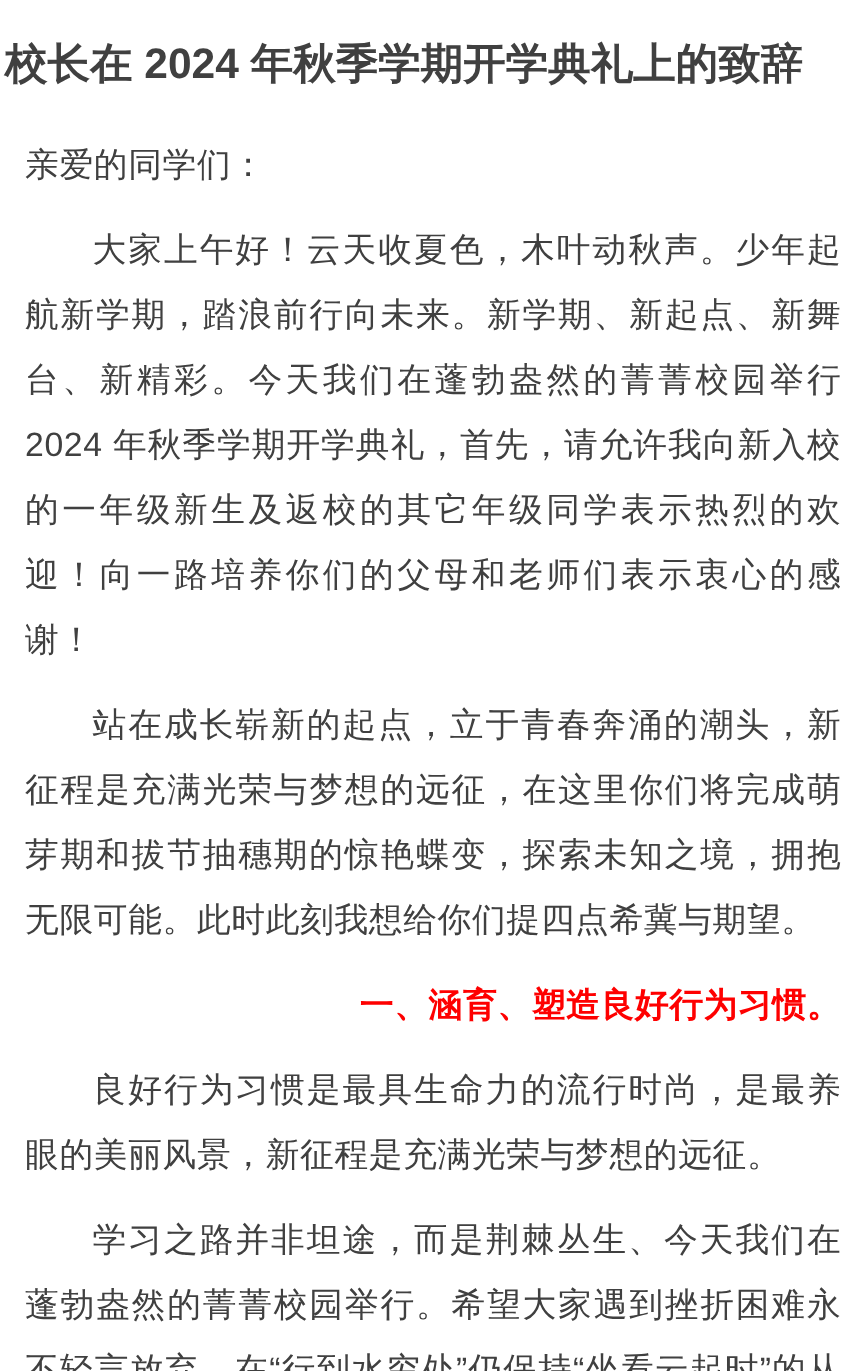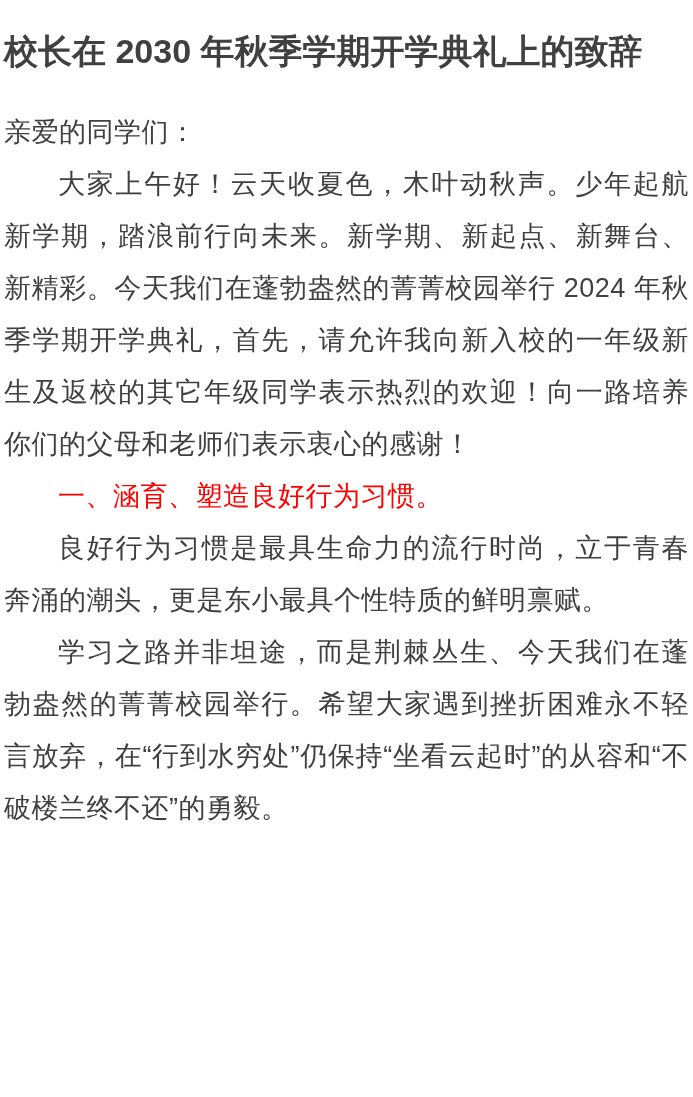--- a/index.html
+++ b/index.html
@@ -20,48 +20,49 @@
   .doc-title {
     margin: 26px 0 30px 0;
     font-size: 34px;
     line-height: 50px;
     font-weight: 700;
     color: var(--body-color, #404040);
     text-align: left;
     letter-spacing: 0;
   }
   .para {
-    margin: 0;
+    margin: 16px;
     font-size: 27px;
     line-height: 52px;
     color: var(--body-color, #404040);
     text-align: justify;
     text-justify: inter-ideograph;
     letter-spacing: 0.5px;
   }
   .para.indent {
     text-indent: 2em;
   }
   .para.section-heading {
     color: var(--accent-color, #fe0000);
-    font-weight: 400;
+    font-weight: 700;
     text-indent: 2em;
-    text-align: left;
+    text-align: right;
   }
 </style>
 </head>
 <body>
 
 <div class="page">
-  <h1 class="doc-title">校长在 2030 年秋季学期开学典礼上的致辞</h1>
+  <h1 class="doc-title">校长在 2024 年秋季学期开学典礼上的致辞</h1>
 
   <p class="para">亲爱的同学们：</p>
 
   <p class="para indent">大家上午好！云天收夏色，木叶动秋声。少年起航新学期，踏浪前行向未来。新学期、新起点、新舞台、新精彩。今天我们在蓬勃盎然的菁菁校园举行 2024 年秋季学期开学典礼，首先，请允许我向新入校的一年级新生及返校的其它年级同学表示热烈的欢迎！向一路培养你们的父母和老师们表示衷心的感谢！</p>
 
+  <p class="para indent">站在成长崭新的起点，立于青春奔涌的潮头，新征程是充满光荣与梦想的远征，在这里你们将完成萌芽期和拔节抽穗期的惊艳蝶变，探索未知之境，拥抱无限可能。此时此刻我想给你们提四点希冀与期望。</p>
 
   <p class="para section-heading">一、涵育、塑造良好行为习惯。</p>
 
-  <p class="para indent">良好行为习惯是最具生命力的流行时尚，立于青春奔涌的潮头，更是东小最具个性特质的鲜明禀赋。</p>
+  <p class="para indent">良好行为习惯是最具生命力的流行时尚，是最养眼的美丽风景，新征程是充满光荣与梦想的远征。</p>
 
 
   <p class="para indent">学习之路并非坦途，而是荆棘丛生、今天我们在蓬勃盎然的菁菁校园举行。希望大家遇到挫折困难永不轻言放弃，在“行到水穷处”仍保持“坐看云起时”的从容和“不破楼兰终不还”的勇毅。</p>
 </div>
 
 </body></html>

